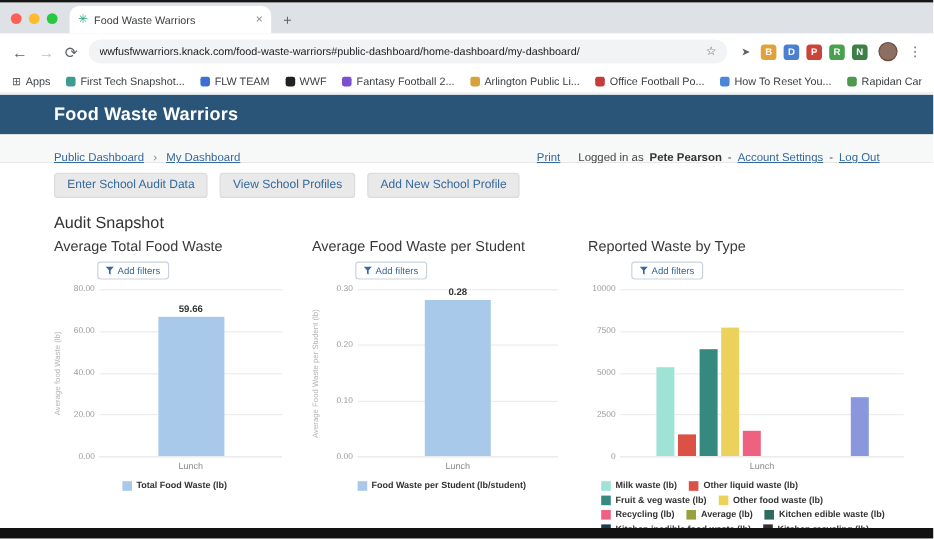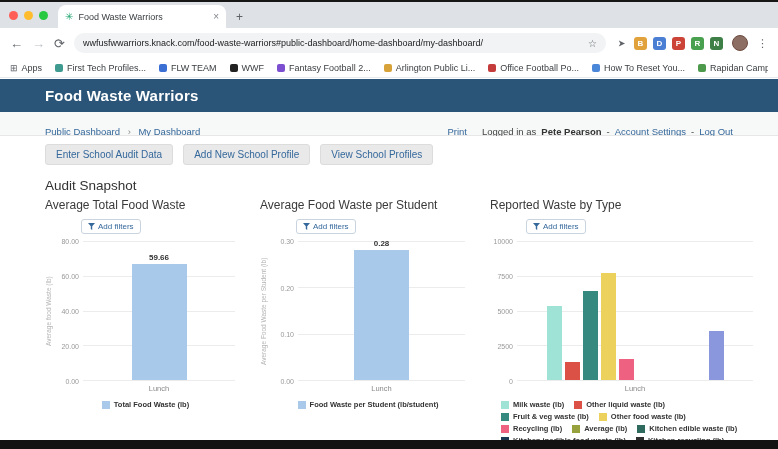--- a/index.html
+++ b/index.html
@@ -125,21 +125,21 @@
   </div>
 
   <div class="bookmarks">
     <span class="apps">
       <span class="apps-icon">⊞</span>
       <span>Apps</span>
     </span>
     <div class="bm-list">
         <span class="bookmark">
           <span class="bm-icon" style="background: rgb(63, 155, 143);"></span>
-          <span>First Tech Profiles...</span>
+          <span>First Tech Snapshot...</span>
         </span>
         <span class="bookmark">
           <span class="bm-icon" style="background: rgb(59, 111, 212);"></span>
           <span>FLW TEAM</span>
         </span>
         <span class="bookmark">
           <span class="bm-icon" style="background: rgb(34, 34, 34);"></span>
           <span>WWF</span>
         </span>
         <span class="bookmark">
@@ -182,22 +182,22 @@
       <span>-</span>
       <a>Account Settings</a>
       <span>-</span>
       <a>Log Out</a>
     </span>
   </div>
 
   <div class="content">
     <div class="actions">
       <button class="action-btn">Enter School Audit Data</button>
+      <button class="action-btn">View School Profiles</button>
       <button class="action-btn">Add New School Profile</button>
-      <button class="action-btn">View School Profiles</button>
     </div>
 
     <div class="section-title">Audit Snapshot</div>
 
     <div class="charts">
 
       <div class="chart chart-0">
         <div class="chart-title">Average Total Food Waste</div>
         <button class="filters-btn">
           <svg width="7" height="7" viewBox="0 0 10 10">

